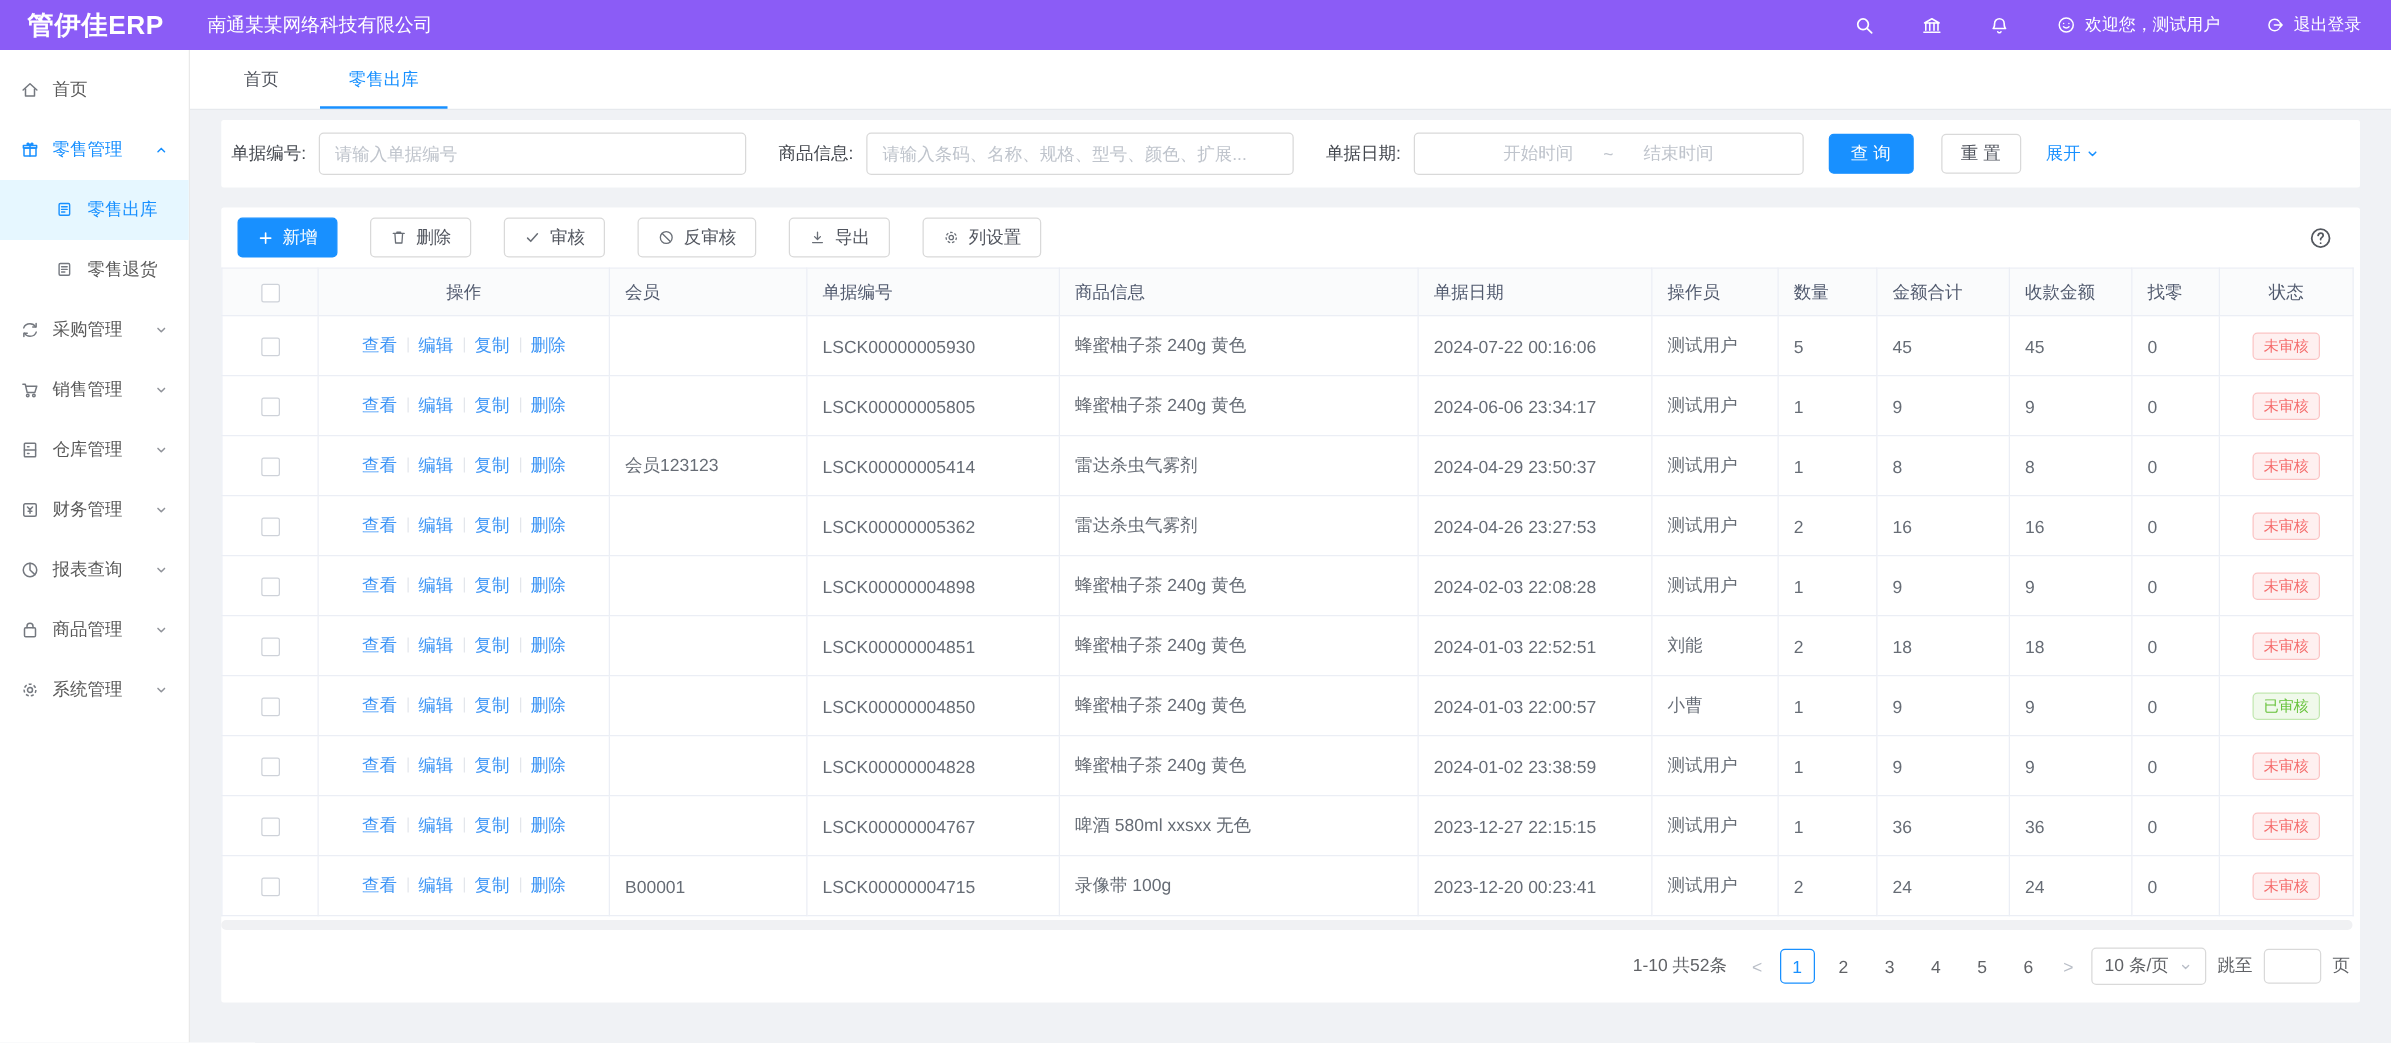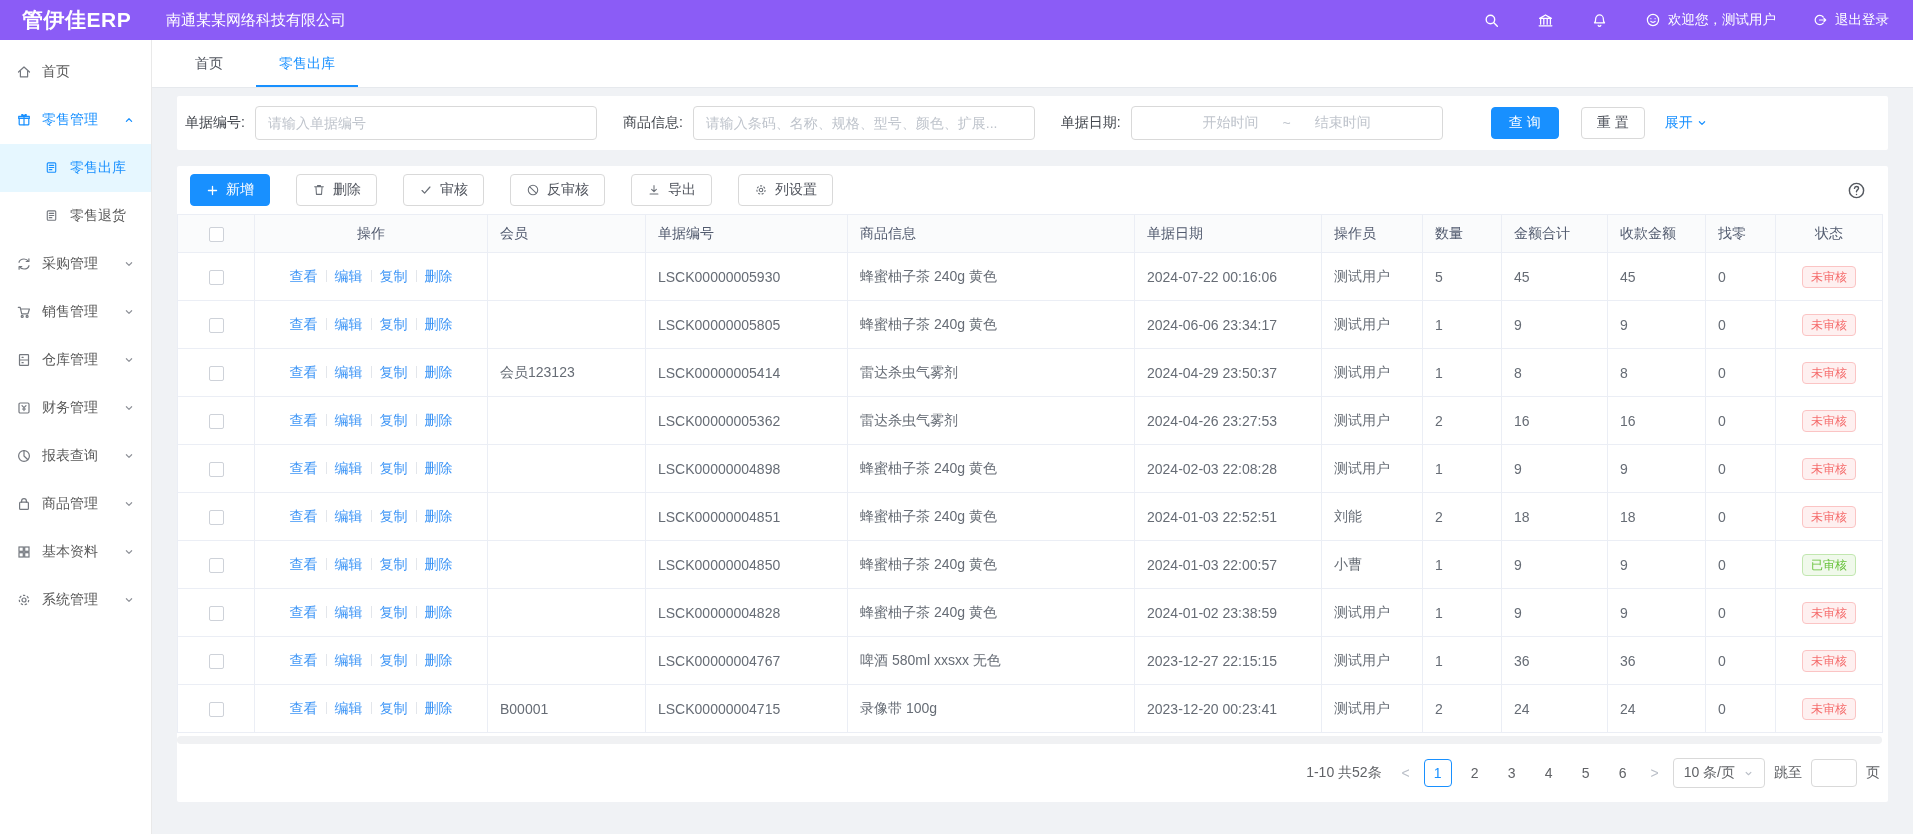--- a/index.html
+++ b/index.html
@@ -36,21 +36,21 @@
   .content { flex:1; padding:8px 25px 0 25px; display:flex; flex-direction:column; gap:16px; min-height:0; }
 
   
   .filter-card { background:#fff; height:54px; flex:0 0 54px; display:flex; align-items:center; padding:0 8px; border-radius:2px; }
   .f-label { font-size:14px; color:#42464d; margin-right:10px; white-space:nowrap; }
   .f-label.gap { margin-left:26px; }
   .f-input { width:342px; height:34px; border:1px solid #d9d9d9; border-radius:4px; padding:0 12px; font-size:14px; color:#333; outline:none; background:#fff; }
   .f-input::placeholder { color:#bfc4cc; }
   .date-range { width:312px; height:34px; border:1px solid #d9d9d9; border-radius:4px; display:flex; align-items:center; justify-content:center; gap:24px; font-size:14px; color:#bfc4cc; background:#fff; cursor:text; }
   .btn { height:32px; border-radius:4px; font-size:14px; display:inline-flex; align-items:center; justify-content:center; cursor:pointer; }
-  .btn-primary { background:#1890ff; border:1px solid #1890ff; color:#fff; padding:0 13px 0 17px; letter-spacing:4px; margin-left:48px; }
+  .btn-primary { background:#1890ff; border:1px solid #1890ff; color:#fff; padding:0 13px 0 17px; letter-spacing:4px; margin-left:20px; }
   .btn-plain { background:#fff; border:1px solid #d9d9d9; color:#51555e; padding:0 11px 0 15px; letter-spacing:4px; margin-left:22px; }
   .expand-link { color:#1890ff; font-size:14px; margin-left:20px; display:inline-flex; align-items:center; gap:3px; cursor:pointer; }
 
   
   .main-card { background:#fff; border-radius:2px; padding-bottom:14px; }
   .toolbar { display:flex; align-items:center; gap:26px; padding:8px 14px 8px 13px; }
   .tbtn { height:32px; display:inline-flex; align-items:center; gap:7px; padding:0 15px; border:1px solid #d9d9d9; border-radius:4px; background:#fff; color:#51555e; font-size:14px; cursor:pointer; }
   .tbtn .ti { color:#6a6f77; }
   .tbtn.primary { background:#1890ff; border-color:#1890ff; color:#fff; }
   .tbtn.primary .ti { color:#fff; }
@@ -265,36 +265,20 @@
             </svg>
           </span>
         <span>商品管理</span>
         <span class="chev">
             <svg width="12" height="12" viewBox="0 0 16 16" fill="none" stroke="currentColor" stroke-width="1.6" stroke-linecap="round" stroke-linejoin="round">
               <path d="M4.5 6.3 8 9.8l3.5-3.5"></path>
             </svg>
           </span>
       </div>
 
-      <div class="menu-item">
-        <span class="mi">
-            <svg width="16" height="16" viewBox="0 0 16 16" fill="none" stroke="currentColor" stroke-width="1.2">
-              <rect x="3" y="3" width="4.3" height="4.3"></rect>
-              <rect x="8.7" y="3" width="4.3" height="4.3"></rect>
-              <rect x="3" y="8.7" width="4.3" height="4.3"></rect>
-              <rect x="8.7" y="8.7" width="4.3" height="4.3"></rect>
-            </svg>
-          </span>
-        <span>基本资料</span>
-        <span class="chev">
-            <svg width="12" height="12" viewBox="0 0 16 16" fill="none" stroke="currentColor" stroke-width="1.6" stroke-linecap="round" stroke-linejoin="round">
-              <path d="M4.5 6.3 8 9.8l3.5-3.5"></path>
-            </svg>
-          </span>
-      </div>
 
       <div class="menu-item">
         <span class="mi">
             <svg width="16" height="16" viewBox="0 0 16 16" fill="none" stroke="currentColor" stroke-width="1.2">
               <circle cx="8" cy="8" r="2"></circle>
               <circle cx="8" cy="8" r="4.7" stroke-dasharray="2.4 1.7"></circle>
             </svg>
           </span>
         <span>系统管理</span>
         <span class="chev">

